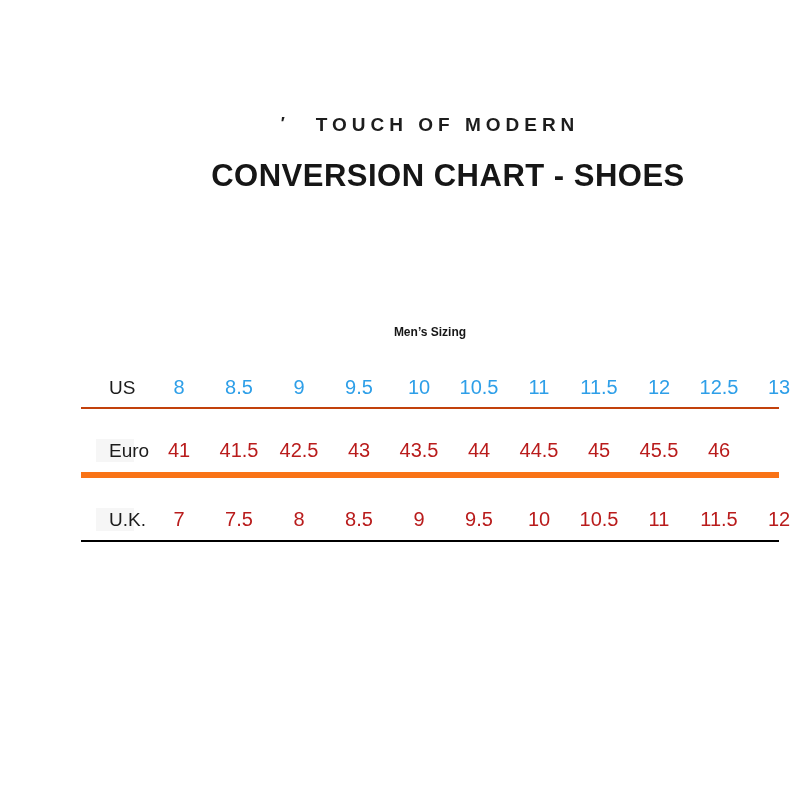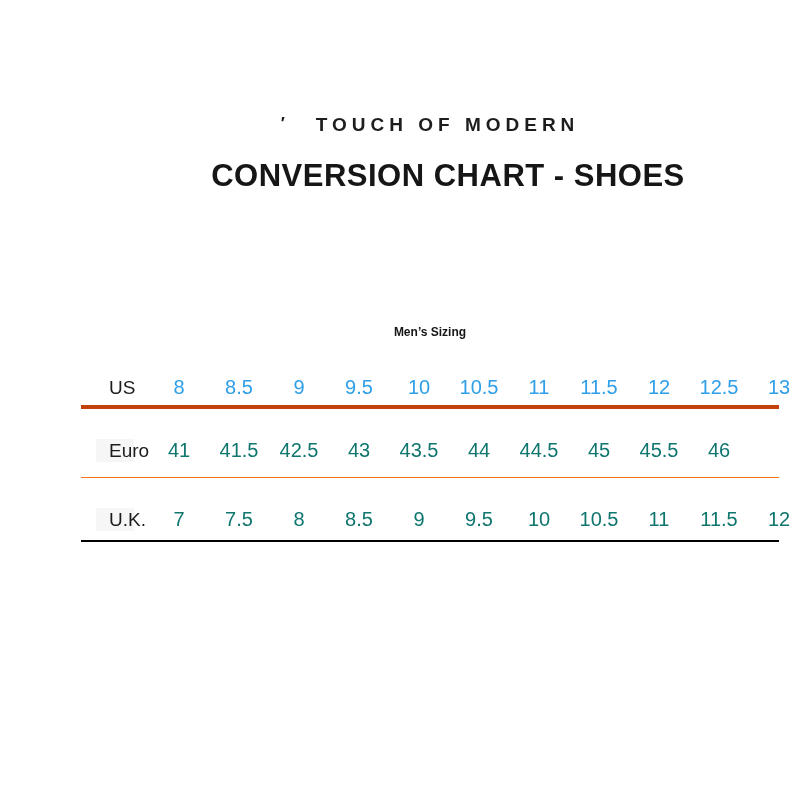--- a/index.html
+++ b/index.html
@@ -41,36 +41,36 @@
   .size-table {
     width: 728px;
     margin: 22px auto 0;
     font-size: 20px;
   }
   .row {
     display: grid;
     grid-template-columns: 68px repeat(11, 60px);
     align-items: stretch;
   }
-  .row-us   { height: 48px; border-bottom: 4px solid #c2410c; }
-  .row-euro { height: 54px; border-bottom: 1px solid #f97316; }
+  .row-us   { height: 48px; border-bottom: 2px solid #c2410c; }
+  .row-euro { height: 54px; border-bottom: 6px solid #f97316; }
   .row-uk   { height: 49px; border-bottom: 2px solid #000000; }
   .label-cell {
     display: flex;
     align-items: center;
     padding-left: 13px;
     font-size: 19px;
     color: #1c1c1c;
   }
   .row-euro .label-cell, .row-uk .label-cell { background: #f6f6f6; }
   .cell {
     display: flex;
     align-items: center;
     justify-content: center;
-    color: #0f766e;
+    color: #b91c1c;
   }
   .row-us .cell { color: #2E9FE8; }
 </style>
 </head>
 <body>
 
 <div class="header">
   <div class="brand"><span class="mark">′</span><span>TOUCH OF MODERN</span></div>
   <div class="page-title">CONVERSION CHART - SHOES</div>
 </div>

